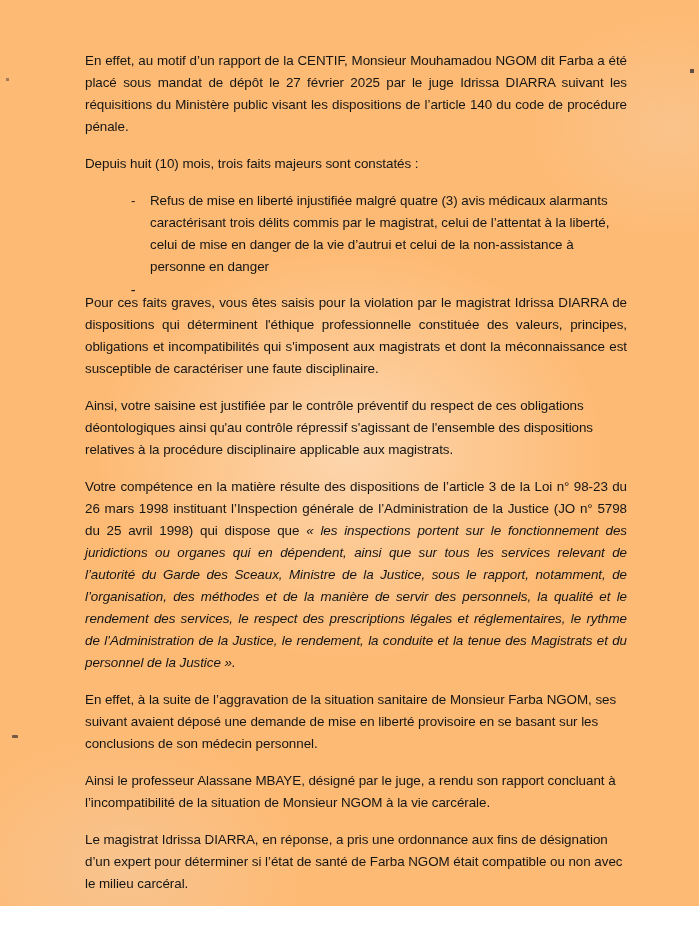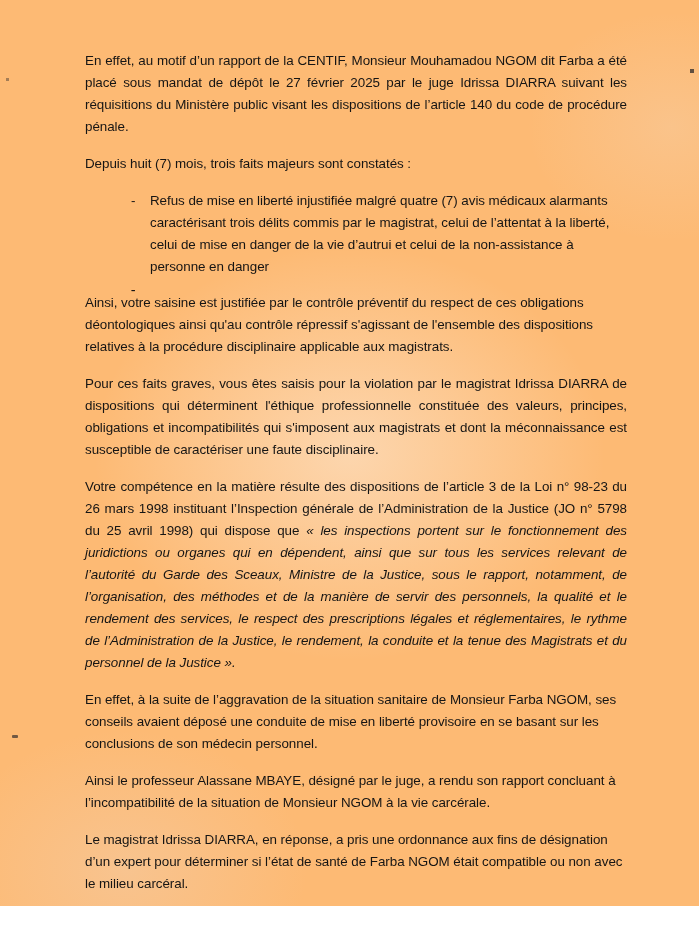--- a/index.html
+++ b/index.html
@@ -99,42 +99,42 @@
 <body>
 
 <div class="page">
 
   <div class="paper-tint"></div>
 
   <div class="content">
 
     <p class="para">En effet, au motif d’un rapport de la CENTIF, Monsieur Mouhamadou NGOM dit Farba a été placé sous mandat de dépôt le 27 février 2025 par le juge Idrissa DIARRA suivant les réquisitions du Ministère public visant les dispositions de l’article 140 du code de procédure pénale.</p>
 
-    <p class="para">Depuis huit (7) mois, trois faits majeurs sont constatés :</p>
+    <p class="para">Depuis huit (10) mois, trois faits majeurs sont constatés :</p>
 
     <ul class="bullets">
       <li>
         <span class="dash">-</span>
-        <span>Refus de mise en liberté injustifiée malgré quatre (7) avis médicaux alarmants caractérisant trois délits commis par le magistrat, celui de l’attentat à la liberté, celui de mise en danger de la vie d’autrui et celui de la non-assistance à personne en danger</span>
+        <span>Refus de mise en liberté injustifiée malgré quatre (3) avis médicaux alarmants caractérisant trois délits commis par le magistrat, celui de l’attentat à la liberté, celui de mise en danger de la vie d’autrui et celui de la non-assistance à personne en danger</span>
       </li>
       <li>
         <span class="dash">-</span>
       </li>
       <li>
         <span class="dash">-</span>
       </li>
     </ul>
 
+    <p class="para">Pour ces faits graves, vous êtes saisis pour la violation par le magistrat Idrissa DIARRA de dispositions qui déterminent l'éthique professionnelle constituée des valeurs, principes, obligations et incompatibilités qui s'imposent aux magistrats et dont la méconnaissance est susceptible de caractériser une faute disciplinaire.</p>
+
     <p class="para ragged">Ainsi, votre saisine est justifiée par le contrôle préventif du respect de ces obligations déontologiques ainsi qu'au contrôle répressif s'agissant de l'ensemble des dispositions relatives à la procédure disciplinaire applicable aux magistrats.</p>
-
-    <p class="para">Pour ces faits graves, vous êtes saisis pour la violation par le magistrat Idrissa DIARRA de dispositions qui déterminent l'éthique professionnelle constituée des valeurs, principes, obligations et incompatibilités qui s'imposent aux magistrats et dont la méconnaissance est susceptible de caractériser une faute disciplinaire.</p>
 
     <p class="para"><span>Votre compétence en la matière résulte des dispositions de l’article 3 de la Loi n° 98-23 du 26 mars 1998 instituant l’Inspection générale de l’Administration de la Justice (JO n° 5798 du 25 avril 1998) qui dispose que </span><span class="quote-italic">« les inspections portent sur le fonctionnement des juridictions ou organes qui en dépendent, ainsi que sur tous les services relevant de l’autorité du Garde des Sceaux, Ministre de la Justice, sous le rapport, notamment, de l’organisation, des méthodes et de la manière de servir des personnels, la qualité et le rendement des services, le respect des prescriptions légales et réglementaires, le rythme de l’Administration de la Justice, le rendement, la conduite et la tenue des Magistrats et du personnel de la Justice ».</span></p>
 
-    <p class="para ragged">En effet, à la suite de l’aggravation de la situation sanitaire de Monsieur Farba NGOM, ses conseils avaient déposé une conduite de mise en liberté provisoire en se basant sur les conclusions de son médecin personnel.</p>
+    <p class="para ragged">En effet, à la suite de l’aggravation de la situation sanitaire de Monsieur Farba NGOM, ses suivant avaient déposé une demande de mise en liberté provisoire en se basant sur les conclusions de son médecin personnel.</p>
 
     <p class="para ragged">Ainsi le professeur Alassane MBAYE, désigné par le juge, a rendu son rapport concluant à l’incompatibilité de la situation de Monsieur NGOM à la vie carcérale.</p>
 
     <p class="para ragged">Le magistrat Idrissa DIARRA, en réponse, a pris une ordonnance aux fins de désignation d’un expert pour déterminer si l’état de santé de Farba NGOM était compatible ou non avec le milieu carcéral.</p>
 
   </div>
 
   <span class="speck speck-a"></span>
   <span class="speck speck-b"></span>
   <span class="speck speck-c"></span>

